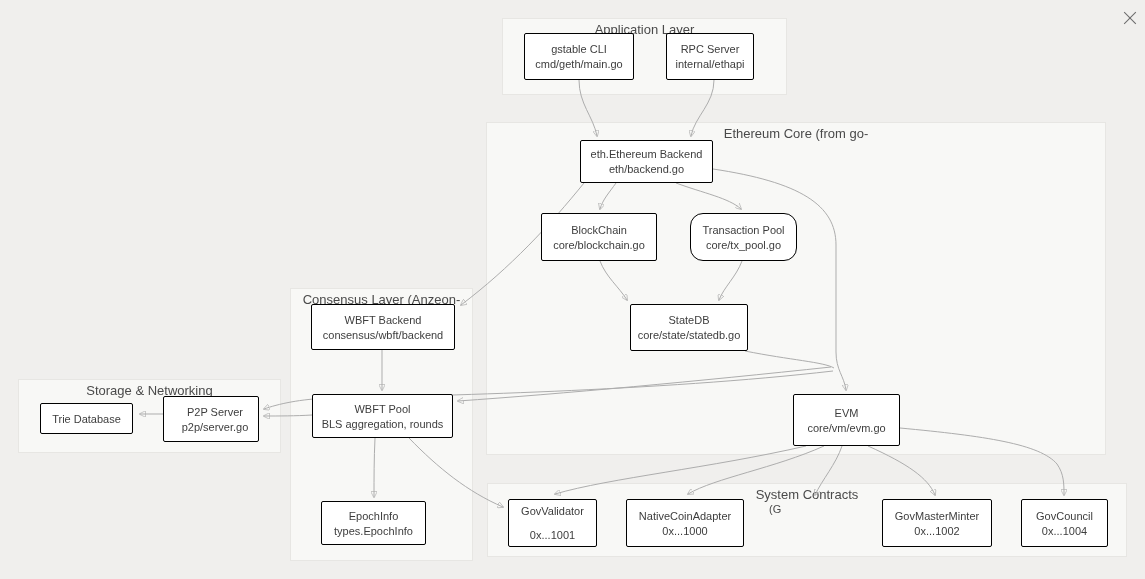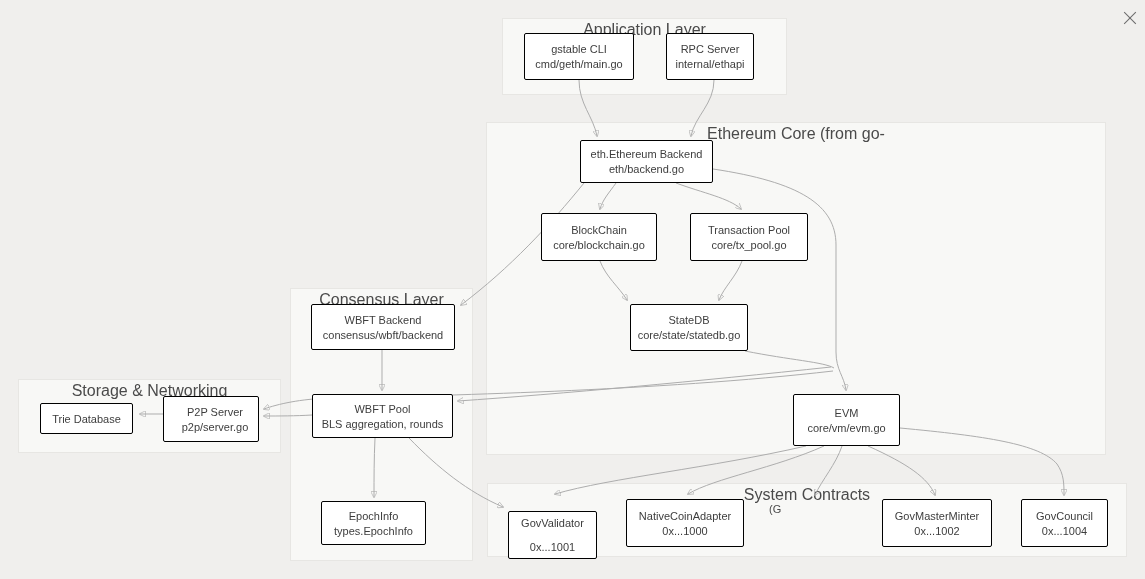--- a/index.html
+++ b/index.html
@@ -15,21 +15,21 @@
   .group{
     position:absolute;
     background:#f8f8f6;
     border:1px solid #e7e6e3;
     box-sizing:border-box;
     z-index:1;
   }
   .gl{
     width:100%;
     text-align:center;
-    font-size:16px;
+    font-size:13px;
     color:#4a4a4a;
     padding-top:4px;
     line-height:14px;
   }
   .gl2{position:absolute;font-size:11px;color:#4a4a4a;line-height:14px;}
   .g-application{left:502px;top:18px;width:285px;height:77px;}
   .g-ethereum{left:486px;top:122px;width:620px;height:333px;}
   .g-consensus{left:290px;top:288px;width:183px;height:273px;}
   .g-storage{left:18px;top:379px;width:263px;height:74px;}
   .g-contracts{left:487px;top:483px;width:640px;height:74px;}
@@ -51,29 +51,29 @@
     align-items:center;justify-content:center;
     gap:3px;
     text-align:center;
   }
   .nt,.ns{font-size:11px;color:#3d3d3d;line-height:12px;white-space:nowrap;}
 
   .n-cli{left:524px;top:33px;width:110px;height:47px;}
   .n-rpc{left:666px;top:33px;width:88px;height:47px;}
   .n-backend{left:580px;top:140px;width:133px;height:43px;}
   .n-blockchain{left:541px;top:213px;width:116px;height:48px;}
-  .n-txpool{left:690px;top:213px;width:118px;height:48px;}
+  .n-txpool{left:690px;top:213px;width:107px;height:48px;border-radius:13px;}
   .n-statedb{left:630px;top:304px;width:118px;height:47px;}
   .n-wbft-backend{left:311px;top:304px;width:144px;height:46px;}
   .n-wbft-core{left:312px;top:394px;width:141px;height:44px;}
   .n-epochinfo{left:321px;top:501px;width:105px;height:44px;}
   .n-trie{left:40px;top:403px;width:93px;height:31px;}
   .n-p2p{left:163px;top:396px;width:96px;height:46px;padding-left:8px;}
   .n-evm{left:793px;top:394px;width:107px;height:52px;}
-  .n-gov-validator{left:508px;top:511px;width:89px;height:48px;gap:12px;}
+  .n-gov-validator{left:508px;top:499px;width:89px;height:48px;gap:12px;}
   .n-native-coin{left:626px;top:499px;width:118px;height:48px;}
   .n-gov-minter{left:773px;top:499px;width:80px;height:48px;}
   .n-gov-master-minter{left:882px;top:499px;width:110px;height:48px;}
   .n-gov-council{left:1021px;top:499px;width:87px;height:48px;}
 
   
   .close-btn{
     position:absolute;left:1116px;top:4px;width:28px;height:28px;
     display:flex;align-items:center;justify-content:center;
     cursor:pointer;z-index:5;background:transparent;border:none;

